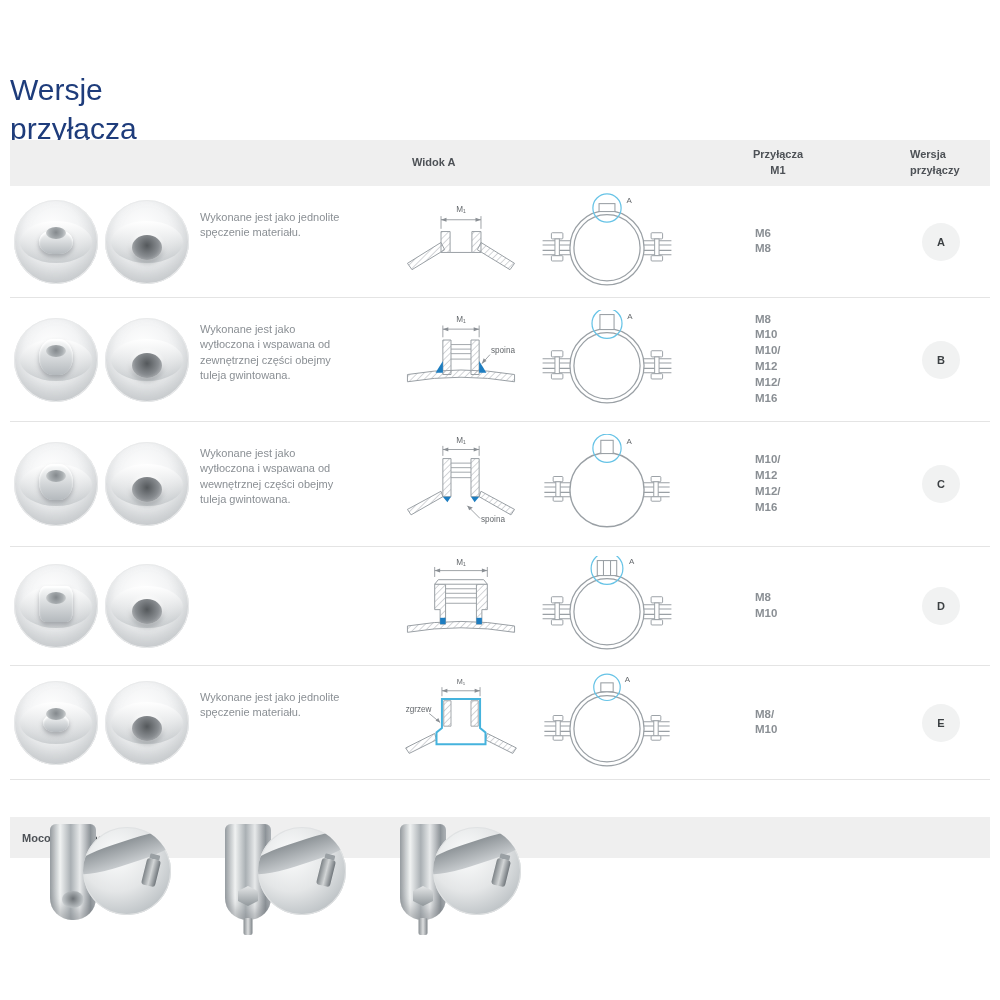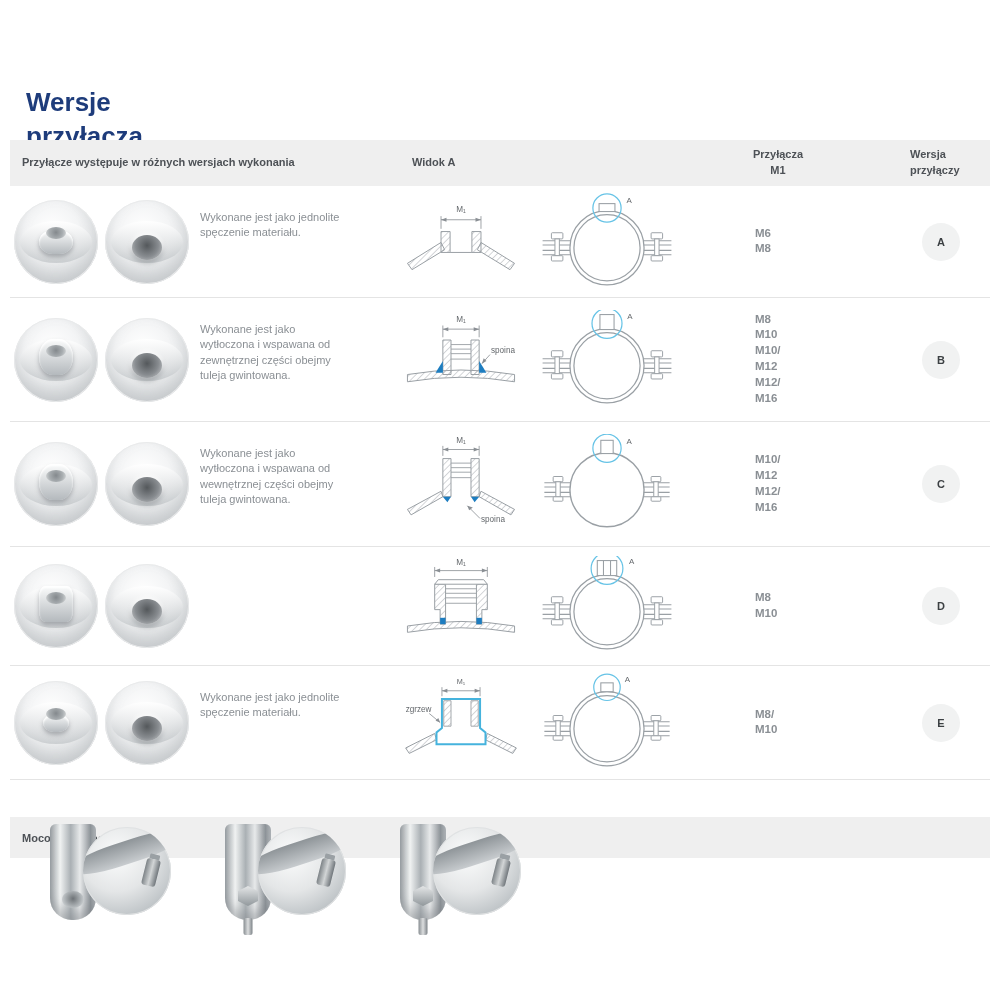--- a/index.html
+++ b/index.html
@@ -1,17 +1,17 @@
 <!DOCTYPE html>
 <html><head>
 <meta charset="utf-8">
 <style>
   html,body{margin:0;padding:0;background:#fff;}
   body{width:1000px;height:1000px;position:relative;font-family:"Liberation Sans",sans-serif;color:#8a8f94;overflow:hidden;}
-  .title{position:absolute;left:10px;top:70px;margin:16px;font-size:26px;font-weight:700;line-height:1.3;color:#1e3c7b;white-space:pre-line;}
+  .title{position:absolute;left:10px;top:70px;margin:0;font-size:30px;font-weight:400;line-height:1.3;color:#1e3c7b;white-space:pre-line;}
   .thead{position:absolute;left:10px;top:140px;width:980px;height:46px;background:#efefef;}
   .th{position:absolute;top:50%;transform:translateY(-50%);font-size:11px;font-weight:600;color:#4d5156;white-space:pre-line;line-height:1.45;}
   .th-desc{left:12px;}
   .th-view{left:402px;}
   .th-m1{left:728px;width:80px;text-align:center;}
   .th-ver{left:900px;width:88px;text-align:left;}
   .rows{position:absolute;left:10px;top:186px;width:980px;}
   .row{position:relative;border-bottom:1px solid #e4e4e4;}
   .r1{height:111px}.r2{height:123px}.r3{height:124px}.r4{height:118px}.r5{height:113px}
   .photos{position:absolute;left:4px;top:50%;transform:translateY(-50%);display:flex;gap:7px;}
@@ -71,21 +71,20 @@
     <pattern id="hatch" width="5" height="5" patternTransform="rotate(45)" patternUnits="userSpaceOnUse">
       <line x1="0" y1="0" x2="0" y2="5" stroke="#a8adb2" stroke-width="1.1"></line>
     </pattern>
   </defs>
 </svg>
 
 <h1 class="title">Wersje
 przyłącza</h1>
 
 <div class="thead">
-  <div class="th th-desc">Przyłącze występuje w różnych wersjach wykonania</div>
   <div class="th th-view">Widok A</div>
   <div class="th th-m1">Przyłącza
 M1</div>
   <div class="th th-ver">Wersja
 przyłączy</div>
 </div>
 
 <div class="rows">
 
   <div class="row r1">

